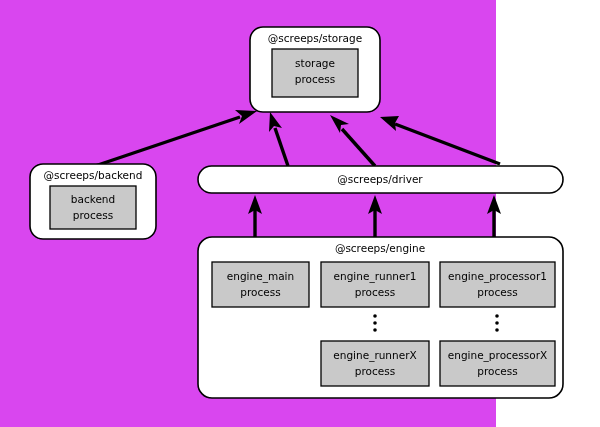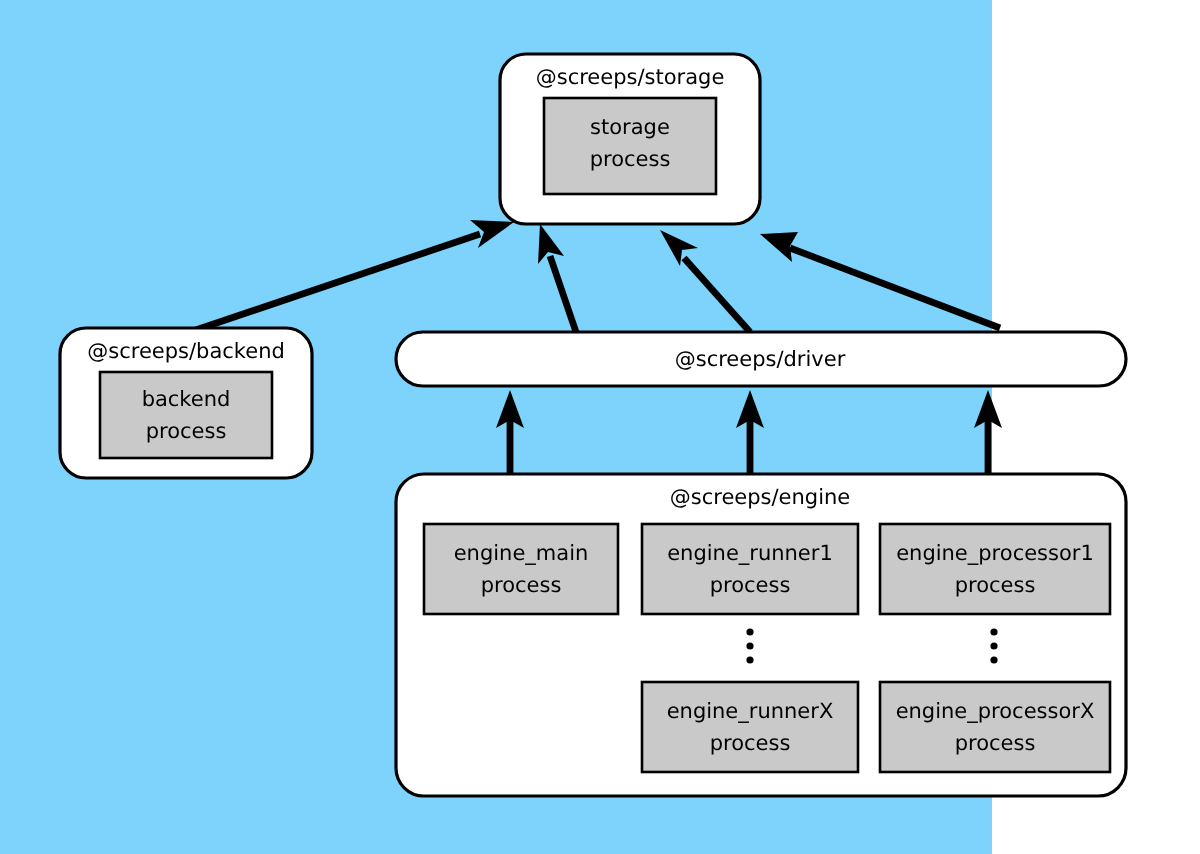--- a/index.html
+++ b/index.html
@@ -10,21 +10,21 @@
   body {
     width: 600px;
     height: 427px;
     font-family: "DejaVu Sans", "Liberation Sans", sans-serif;
     overflow: hidden;
   }
   #diagram-root {
     position: relative;
     width: 496px;
     height: 427px;
-    background: #7dd3fc;
+    background: #d946ef;
     text-decoration: underline;
   }
   svg.diagram-svg {
     position: absolute;
     top: 0;
     left: 0;
     width: 600px;
     height: 427px;
   }
   .container-shape {

